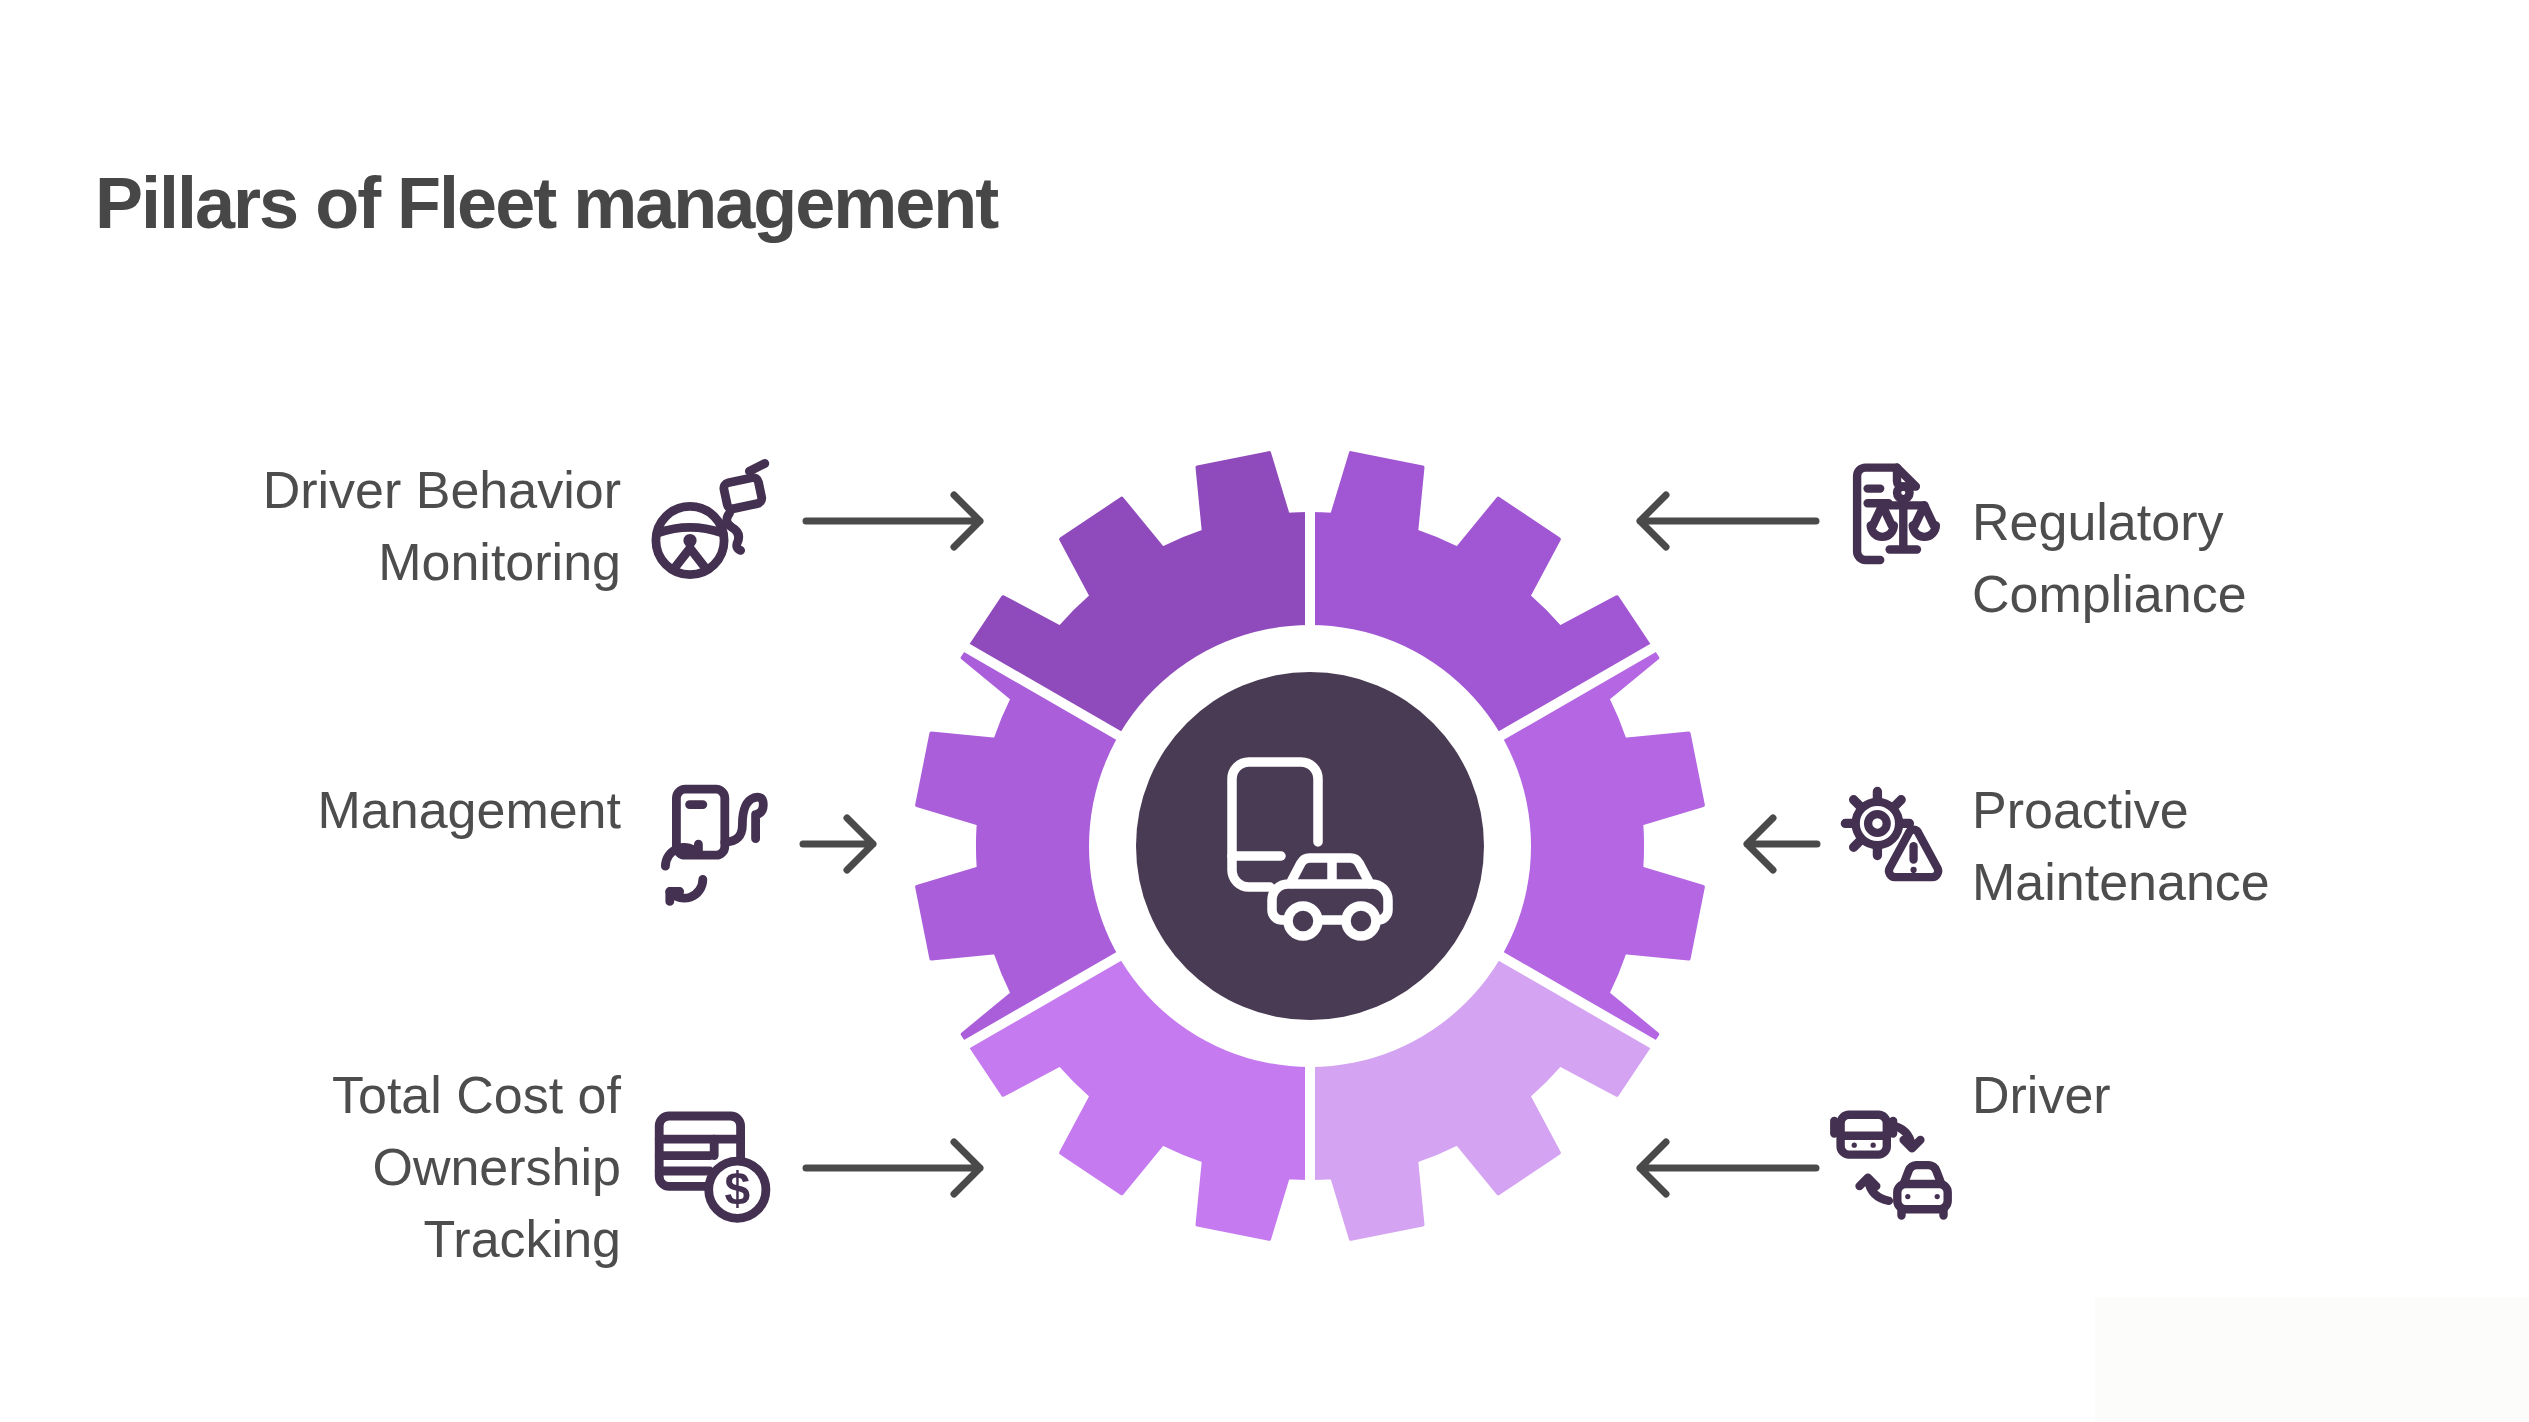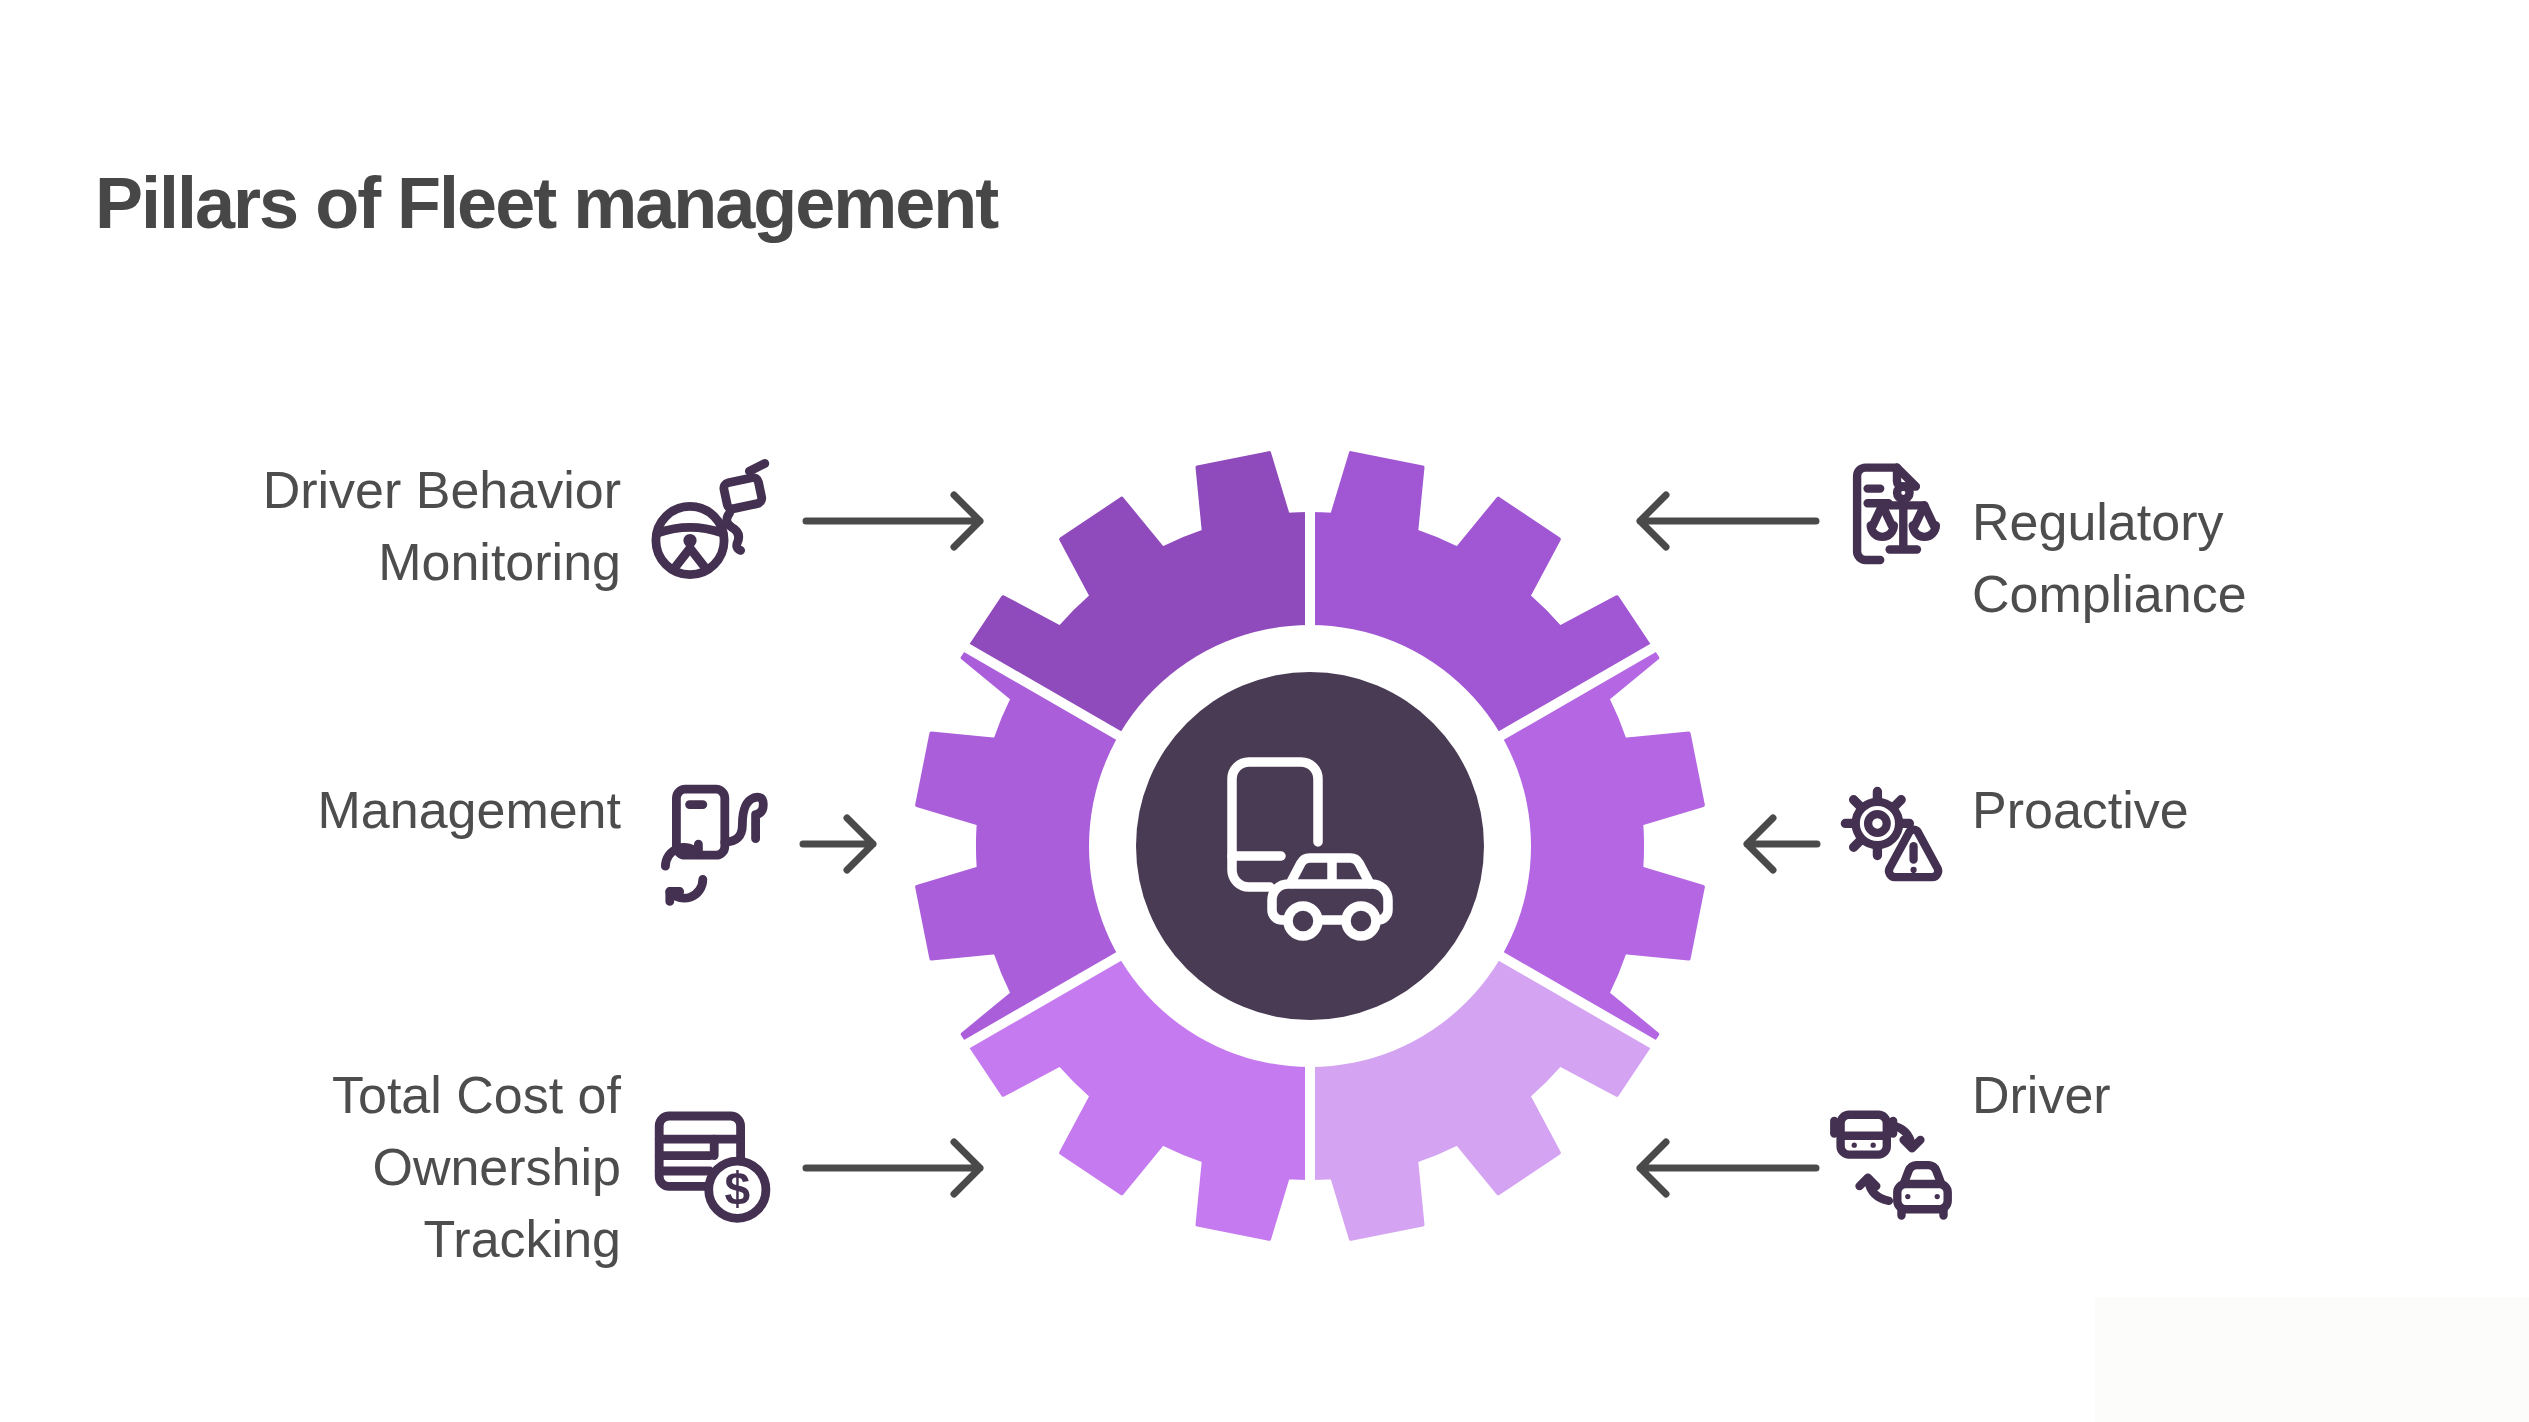--- a/index.html
+++ b/index.html
@@ -109,20 +109,21 @@
     <div>Ownership</div>
     <div>Tracking</div>
   </div>
 
   <div class="pillar-label right" style="top:442px;margin-top:44px;">
     <div>Regulatory</div>
     <div>Compliance</div>
   </div>
   <div class="pillar-label right" style="top:774px;">
     <div>Proactive</div>
+    <div>Maintenance</div>
   </div>
   <div class="pillar-label right" style="top:1059px;">
     <div>Driver</div>
   </div>
 
   <svg class="icon" style="left:646px;top:458px;" width="132" height="132" viewBox="0 0 120 120">
     <g>
       <circle cx="40" cy="75" r="31"></circle>
       <path d="M11,68 Q40,58 69,68"></path>
       <path d="M40,82 L26,100 M40,82 L54,100"></path>

